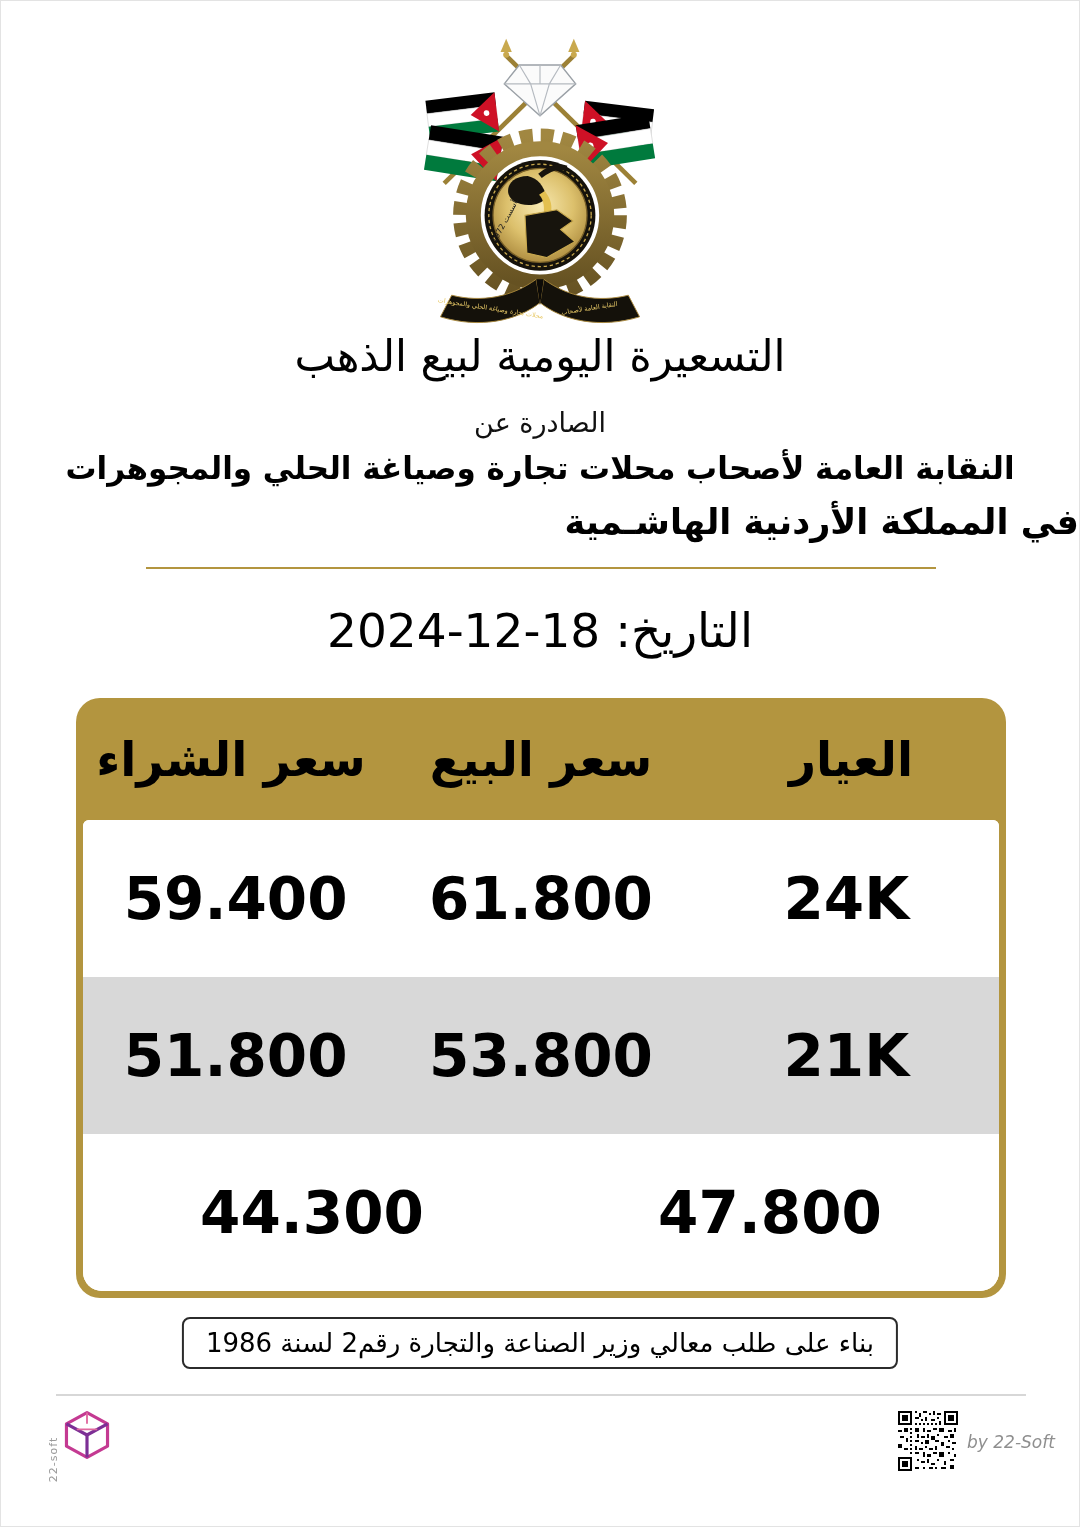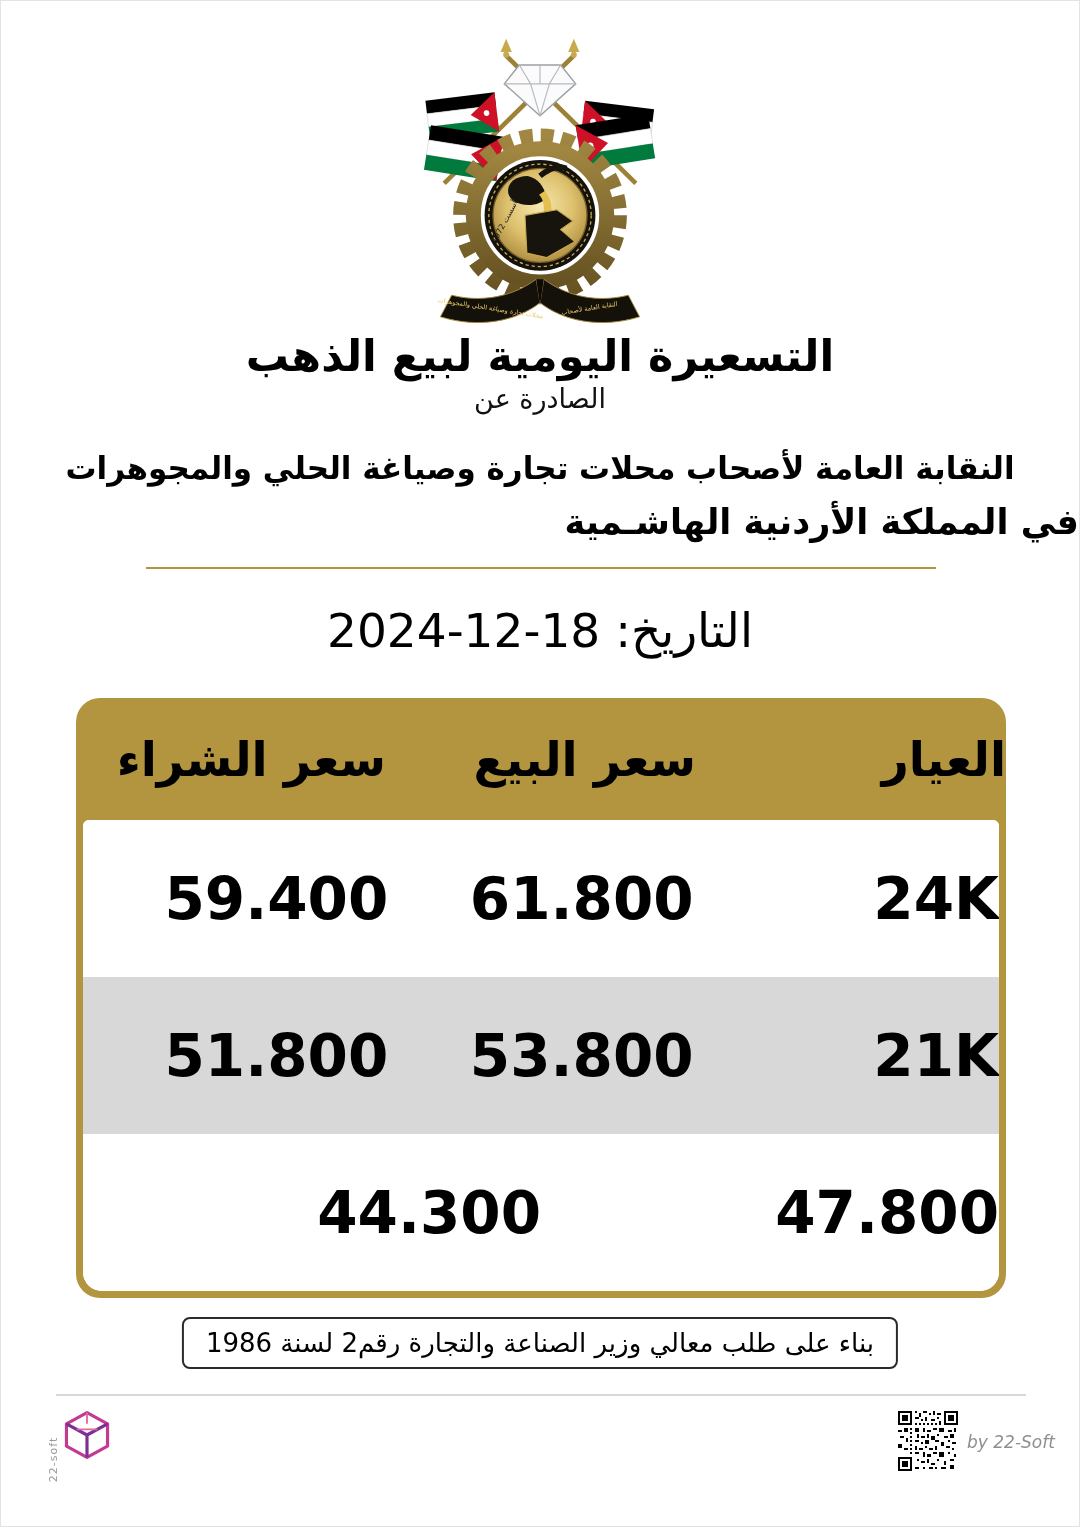--- a/index.html
+++ b/index.html
@@ -7,41 +7,41 @@
   .page {
     position:relative; width:1080px; height:1527px; margin:0 auto;
     background:#ffffff; border:1px solid #e3e3e3; overflow:hidden;
     font-family:"DejaVu Sans", sans-serif; color:#000;
   }
   .abs-center { position:absolute; left:0; width:100%; text-align:center; direction:rtl; }
 
   .logo-wrap { position:absolute; top:34px; left:50%; transform:translateX(-50%);
                width:282px; height:310px; }
 
-  .title      { top:330px; font-size:43px; font-weight:700; letter-spacing:0; }
-  .issued-by  { top:382px; font-size:27px; font-weight:400; color:#111; }
+  .title      { top:330px; font-size:43px; font-weight:400; letter-spacing:0; }
+  .issued-by  { top:406px; font-size:27px; font-weight:400; color:#111; }
   .issuer     { top:449px; font-size:31px; font-weight:700;text-align:center; }
   .country    { top:501px; font-size:35px; font-weight:700;text-align:right; }
 
   .gold-divider { position:absolute; top:566px; left:145px; width:790px; height:2px;
                   background:#b3953f; }
 
   .date-line  { top:602px; font-size:47px; font-weight:400; }
 
   .price-table { position:absolute; top:697px; left:75px; width:930px; height:600px;
                  background:#b3953f; border-radius:24px; }
   .t-header { height:122px; display:flex; direction:rtl; align-items:center;
               font-size:47px; font-weight:800; color:#000; }
   .t-body { position:absolute; top:122px; left:7px; right:7px; bottom:7px;
             background:#ffffff; border-radius:6px 6px 19px 19px; overflow:hidden;
             display:flex; flex-direction:column; }
   .t-row { flex:1; display:flex; direction:rtl; align-items:center;
            font-size:58px; font-weight:800; background:#ffffff; }
   .t-row.gray { background:#d8d8d8; }
-  .cell { flex:1; }
+  .cell { flex:1; text-align:center; }
 
   .note-box { position:absolute; top:1316px; left:50%; transform:translateX(-50%);
               border:2px solid #2b2b2b; border-radius:8px; padding:9px 22px;
               font-size:26px; direction:rtl; white-space:nowrap; background:#fff;text-align:center; }
 
   .bottom-divider { position:absolute; top:1393px; left:55px; width:970px; height:2px;
                     background:#d7d7d7; }
 
   .soft-logo { position:absolute; top:1406px; left:58px; width:92px; height:64px; }
   .soft-brand { position:absolute; top:1452px; left:30px; font-size:11px; color:#9a9a9a;

